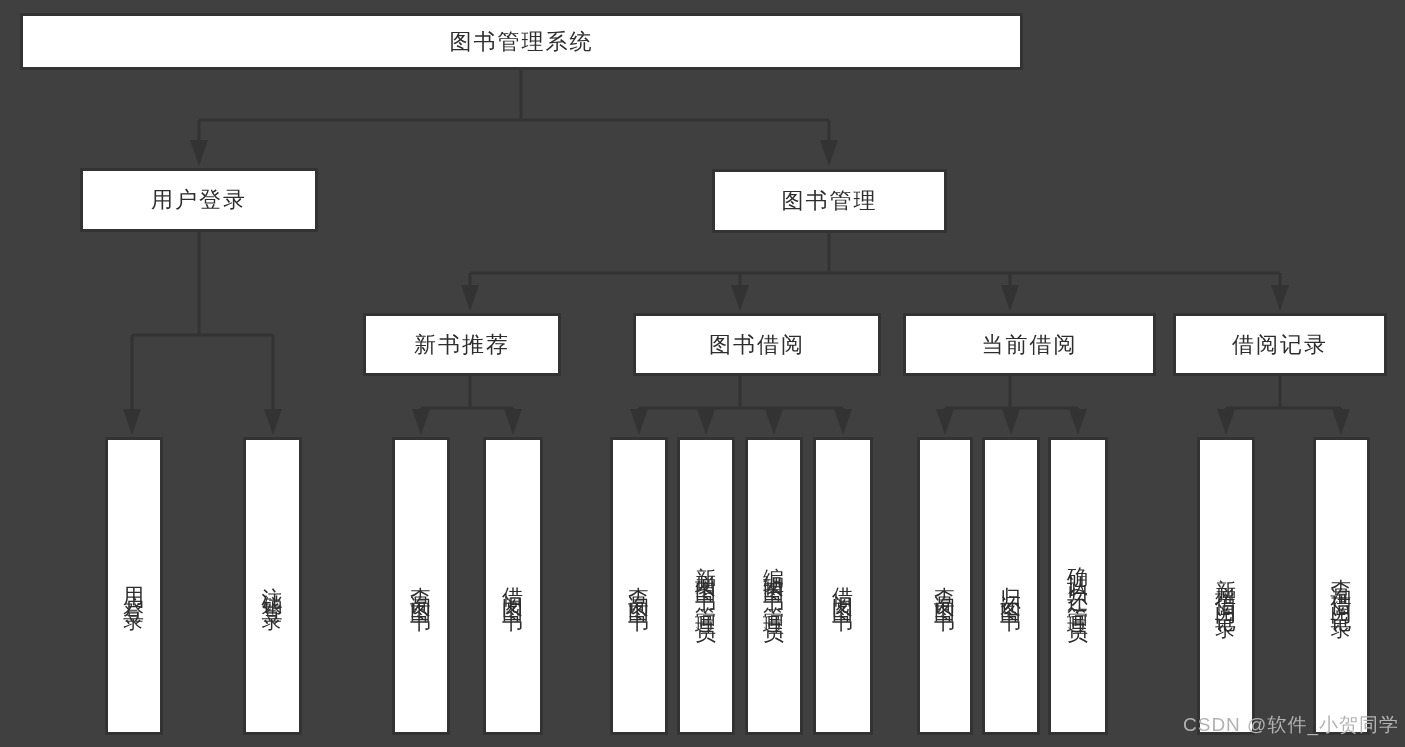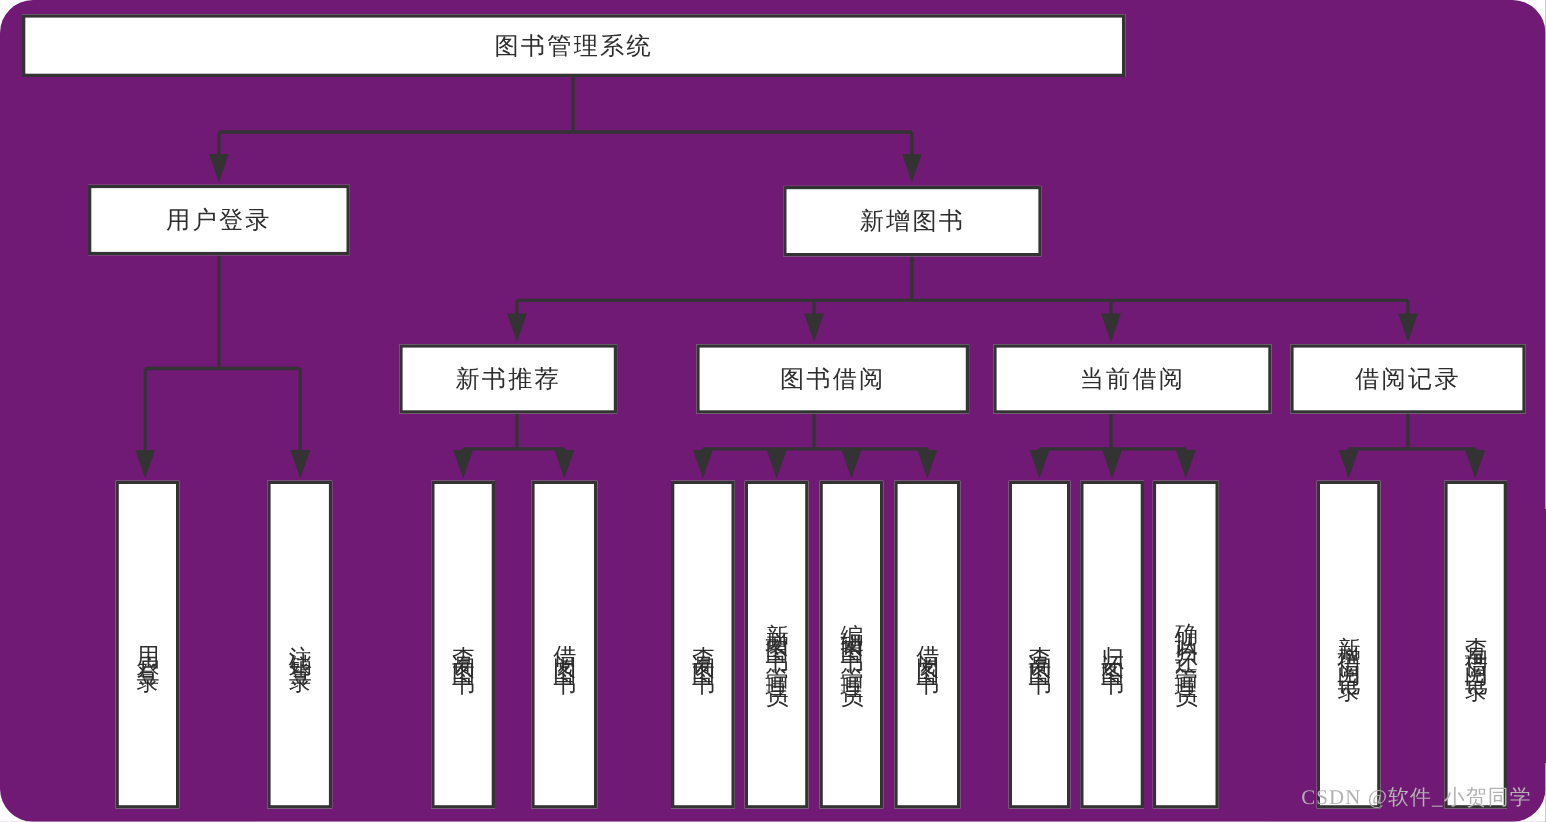--- a/index.html
+++ b/index.html
@@ -1,23 +1,22 @@
 <!DOCTYPE html>
 <html><head>
 <meta charset="utf-8">
 <style>
   html, body { margin: 0; padding: 0; background: #ffffff; }
   .stage {
     position: relative;
     width: 1405px;
     height: 747px;
-    background: #701a75;
+    background: #404040;
     overflow: hidden;
-    font-family: Liberation Serif, serif;
-    border-radius: 30px;
+    font-family: Liberation Sans, sans-serif;
   }
   .connectors {
     position: absolute;
     left: 0; top: 0;
     z-index: 0;
   }
   .connectors path {
     stroke: #333333;
     stroke-width: 3;
     fill: none;
@@ -117,21 +116,21 @@
   </svg>
 
   <div class="node h" style="left:20px;top:13px;width:1003px;height:57px">
     <span class="lbl">图书管理系统</span>
   </div>
 
   <div class="node h" style="left:80px;top:168px;width:238px;height:64px">
     <span class="lbl">用户登录</span>
   </div>
   <div class="node h" style="left:712px;top:169px;width:235px;height:64px">
-    <span class="lbl">新增图书</span>
+    <span class="lbl">图书管理</span>
   </div>
 
   <div class="node h" style="left:363px;top:313px;width:198px;height:63px">
     <span class="lbl">新书推荐</span>
   </div>
   <div class="node h" style="left:633px;top:313px;width:248px;height:63px">
     <span class="lbl">图书借阅</span>
   </div>
   <div class="node h" style="left:903px;top:313px;width:253px;height:63px">
     <span class="lbl">当前借阅</span>

